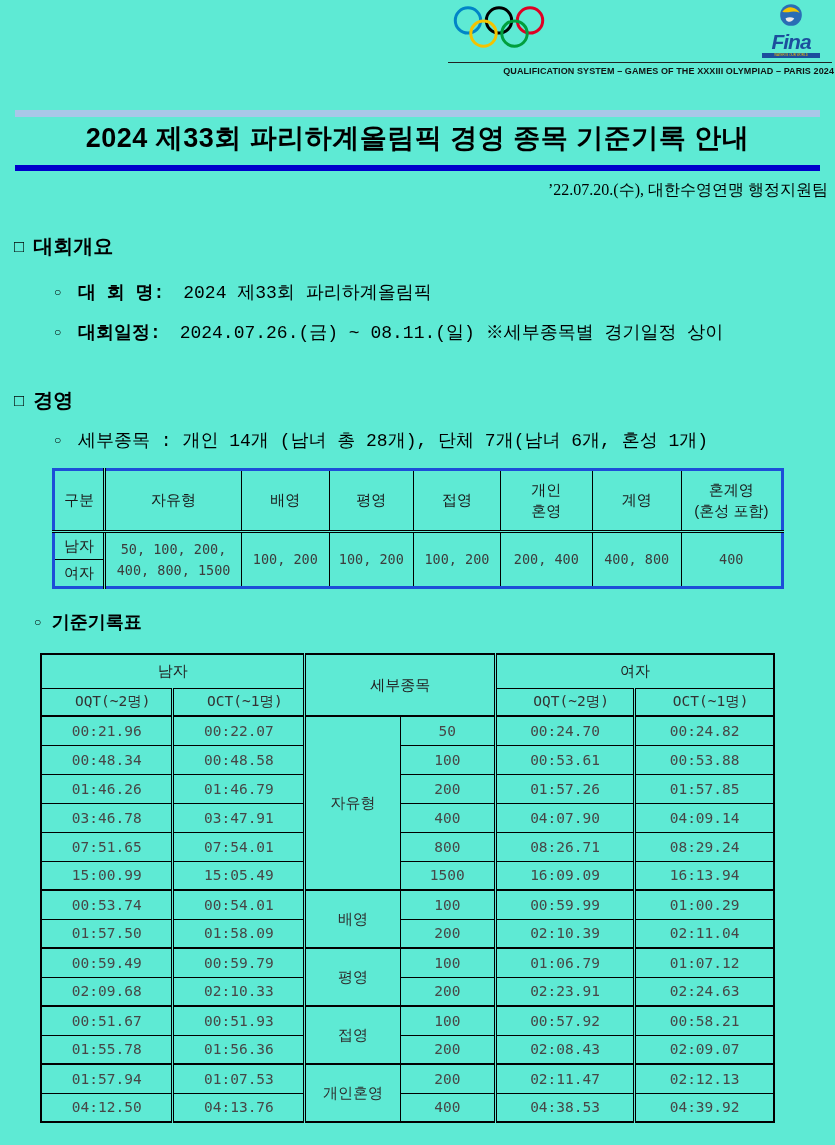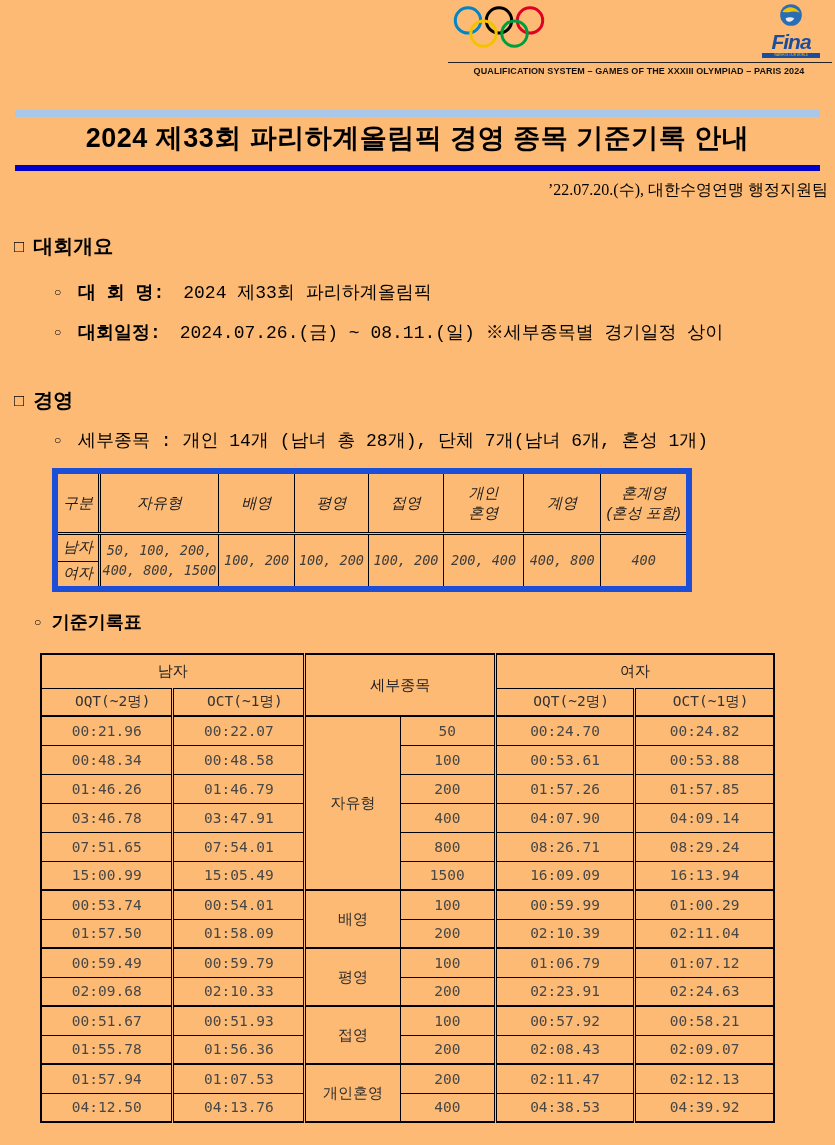--- a/index.html
+++ b/index.html
@@ -1,30 +1,30 @@
 <!DOCTYPE html>
 <html><head>
 <meta charset="utf-8">
 <style>
   * { margin:0; padding:0; box-sizing:border-box; }
   html,body { background:#fff; }
   .page {
-    position:relative; width:835px; height:1145px; background:#fdba74;
+    position:relative; width:835px; height:1145px; background:#5eead4;
     font-family:"Liberation Sans", sans-serif; color:#000; overflow:hidden;
   }
   
   .rings { position:absolute; left:452px; top:5px; width:94px; height:44px; }
   .fina  { position:absolute; left:753px; top:2px; width:76px; height:52px; text-align:center; }
   .fina-globe { width:26px; height:26px; margin:0 auto; }
   .fina-word { font-family:"Liberation Sans",sans-serif; font-weight:bold; font-style:italic;
                font-size:21px; color:#1c4e9d; line-height:20px; letter-spacing:-1px;}
   .fina-bar { margin:1px auto 0; width:58px; height:5px; background:#1c4e9d; color:#f4c300;
               font-size:3px; line-height:5px; overflow:hidden; }
   .subhead-rule { position:absolute; left:448px; top:62px; width:384px; border-top:1.5px solid #222; }
-  .subhead-text { position:absolute; left:444px; top:66px; width:390px; text-align:center;
+  .subhead-text { position:absolute; left:444px; top:66px; width:390px; text-align:right;
                   font-size:9px; font-weight:bold; color:#111; letter-spacing:0.1px; }
   
   .band-light { position:absolute; left:15px; top:110px; width:805px; height:7px; }
   .doc-title  { position:absolute; left:0; top:120px; width:835px; text-align:center;
                 font-size:27px; font-weight:bold; letter-spacing:0.5px; color:#000; }
   .band-dark  { position:absolute; left:15px; top:165px; width:805px; height:6px; }
   .byline { position:absolute; right:7px; top:180px; font-family:"Liberation Serif",serif;
             font-size:16px; color:#000;text-align:center; }
   
   .sec-head { position:absolute; left:14px; font-size:20px; font-weight:bold; color:#000; }
@@ -32,21 +32,21 @@
   .item { position:absolute; left:34px; font-family:Liberation Mono, monospace; font-size:18px; color:#000;margin-left:20px; }
   .item .circ { font-size:12px; margin-right:6px; position:relative; top:-2px; }
   .item .lbl { font-weight:bold; margin-right:8px; }
   .subhead2 { position:absolute; left:34px; font-family:"Liberation Serif",serif;
               font-size:18px; font-weight:bold; color:#000; }
   .subhead2 .circ { font-size:12px; margin-right:6px; font-weight:normal; position:relative; top:-2px;}
   
   table { border-collapse:collapse; table-layout:fixed; }
   td, th { border:1px solid #000; text-align:center; vertical-align:middle; font-weight:normal; }
   
-  .t1 { position:absolute; left:52px; top:468px; width:640px; border:6px solid #1d4ed8;font-style:italic; }
+  .t1 { position:absolute; left:52px; top:468px; width:732px; border:3px solid #1d4ed8; }
   .t1 th { height:62px; font-size:15px; color:#1a1a1a; white-space:pre-line; line-height:1.35;
            border-bottom:3px double #000; }
   .t1 td { height:28px; font-size:14px; color:#333; }
   .t1 .dl { border-left:3px double #000; }
   .t1 .val { font-family:"DejaVu Sans Mono",monospace; font-size:13.5px; color:#3d3d3d;
              white-space:pre-line; line-height:1.5; }
   .t1 .rlab { font-size:15px; color:#222; }
   
   .t2 { position:absolute; left:40px; top:653px; width:735px; border:2px solid #000; }
   .t2 th { font-size:15px; color:#222; }

